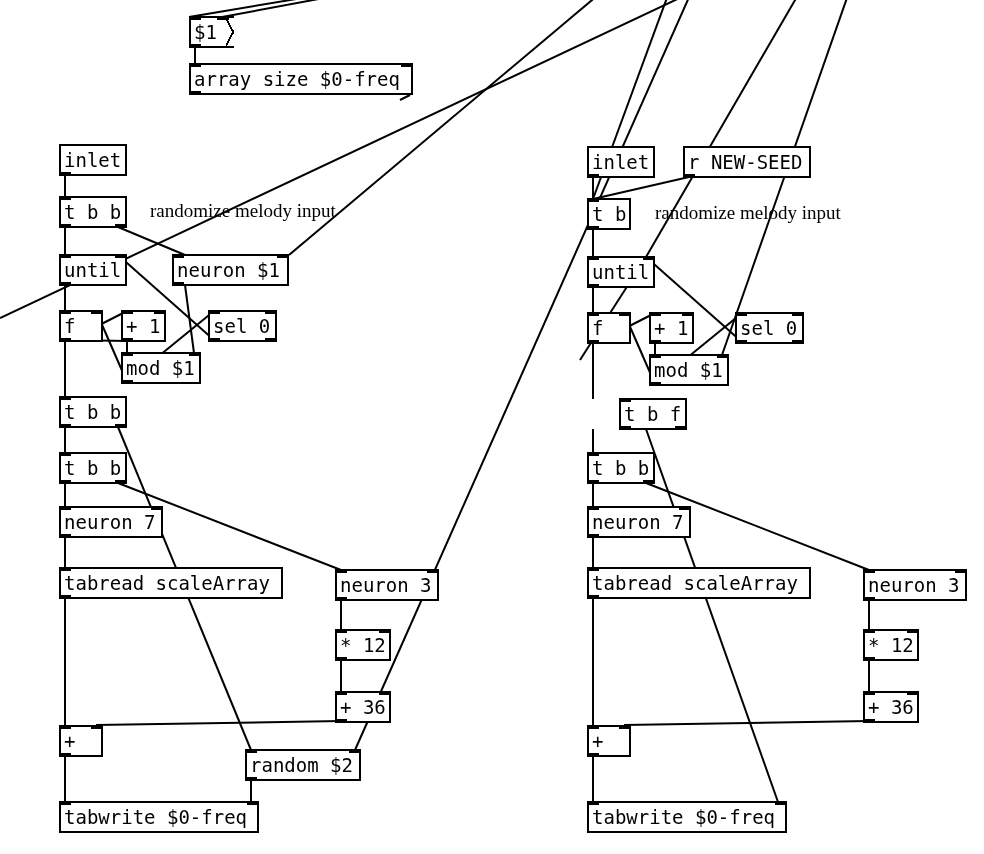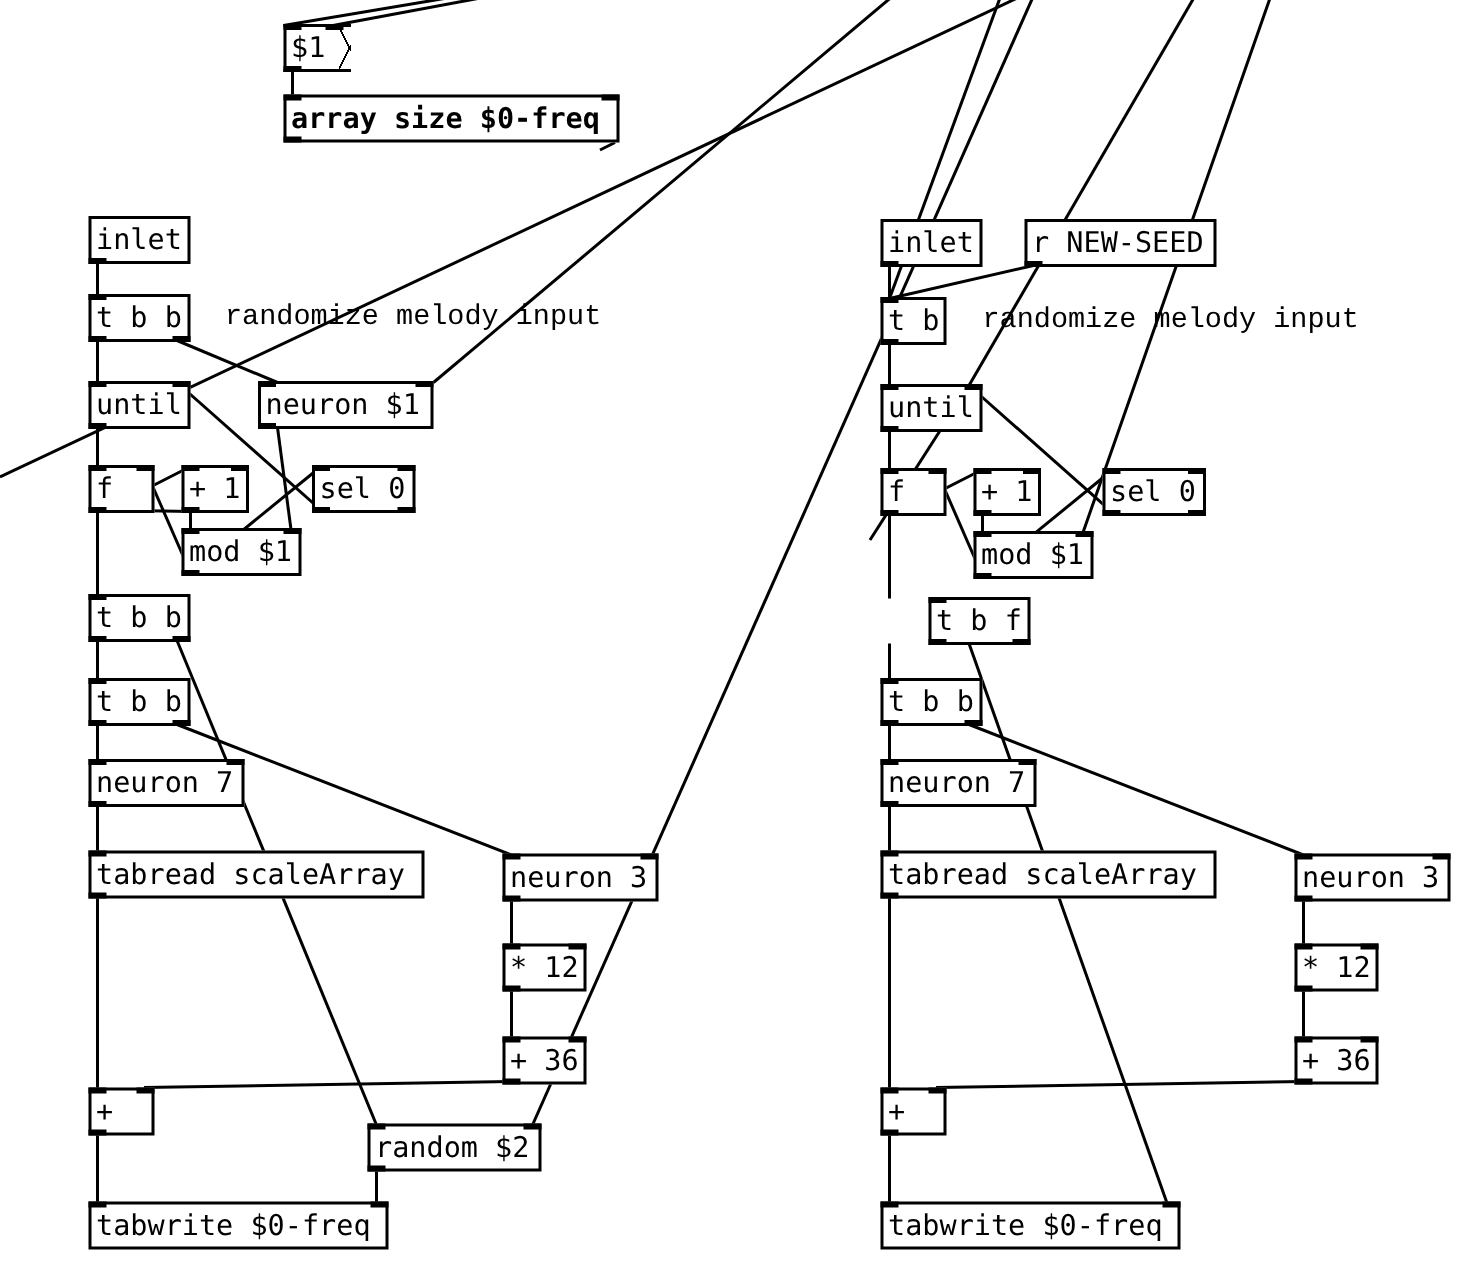--- a/index.html
+++ b/index.html
@@ -16,21 +16,21 @@
   .msg::after {
     content:""; position:absolute; right:-8px; top:-2px; width:8px; height:32px;
     box-sizing:border-box; border-top:2px solid #000; border-bottom:2px solid #000;
     background:linear-gradient(to bottom left, transparent 45%, #000 45%, #000 55%, transparent 55%) top/8px 16px no-repeat,
                linear-gradient(to top left, transparent 45%, #000 45%, #000 55%, transparent 55%) bottom/8px 16px no-repeat;
   }
   .port { position:absolute; width:12px; height:4px; background:#000; }
   .port.in { top:-2px; }
   .port.out { bottom:-2px; }
   .comment {
-    position:absolute; font-family:Liberation Mono, monospace; font-size:19px;
+    position:absolute; font-family:Liberation Serif, serif; font-size:19px;
     line-height:28px; white-space:nowrap; color:#000;
   }
 </style>
 </head>
 <body>
 
 <div id="canvas">
   <svg id="wires" xmlns="http://www.w3.org/2000/svg">
 
     <line x1="189" y1="17" x2="320" y2="-5"></line>
@@ -90,21 +90,21 @@
     <line x1="646" y1="257" x2="798" y2="-5"></line>
     <line x1="580" y1="360" x2="646" y2="257"></line>
   </svg>
 
   <div class="obj msg" style="left:189px;top:16px;width:37px;">
     <span>$1</span>
     <i class="port in" style="left:-2px"></i>
     <i class="port in" style="left:26px"></i>
     <i class="port out" style="left:-2px"></i>
   </div>
-  <div class="obj" style="left:189px;top:63px;width:224px;font-weight:bold;">
+  <div class="obj" style="left:189px;top:63px;width:224px;">
     <span>array size $0-freq</span>
     <i class="port in" style="left:-2px"></i>
     <i class="port in" style="right:-2px"></i>
     <i class="port out" style="left:-2px"></i>
   </div>
 
   <div class="obj" style="left:59px;top:144px;width:68px;">
     <span>inlet</span>
     <i class="port out" style="left:-2px"></i>
   </div>

